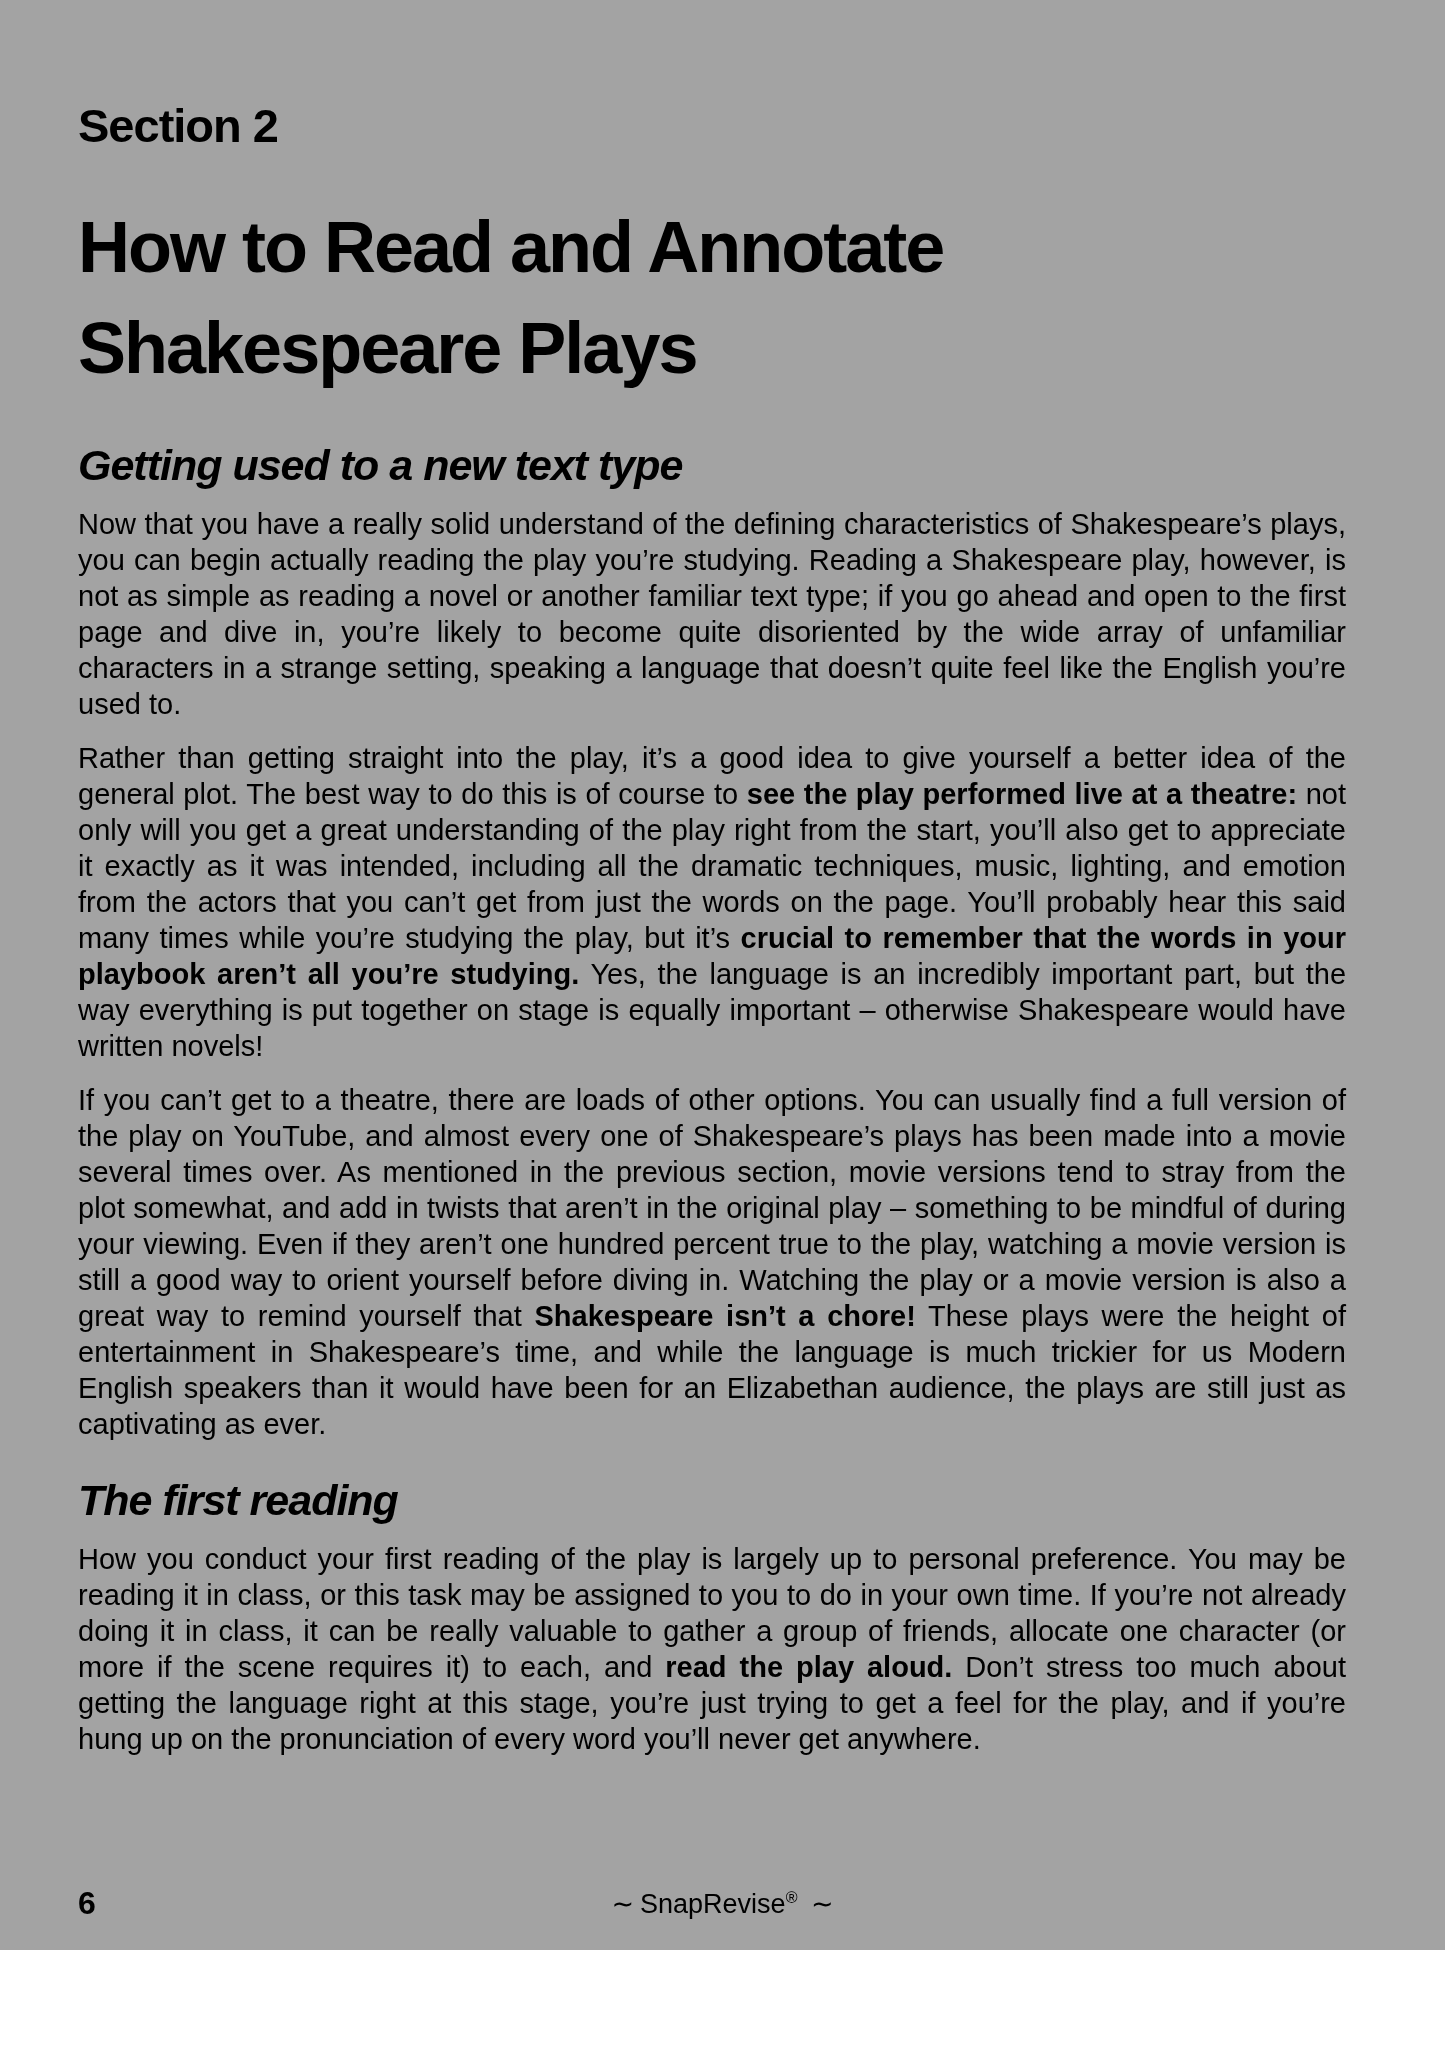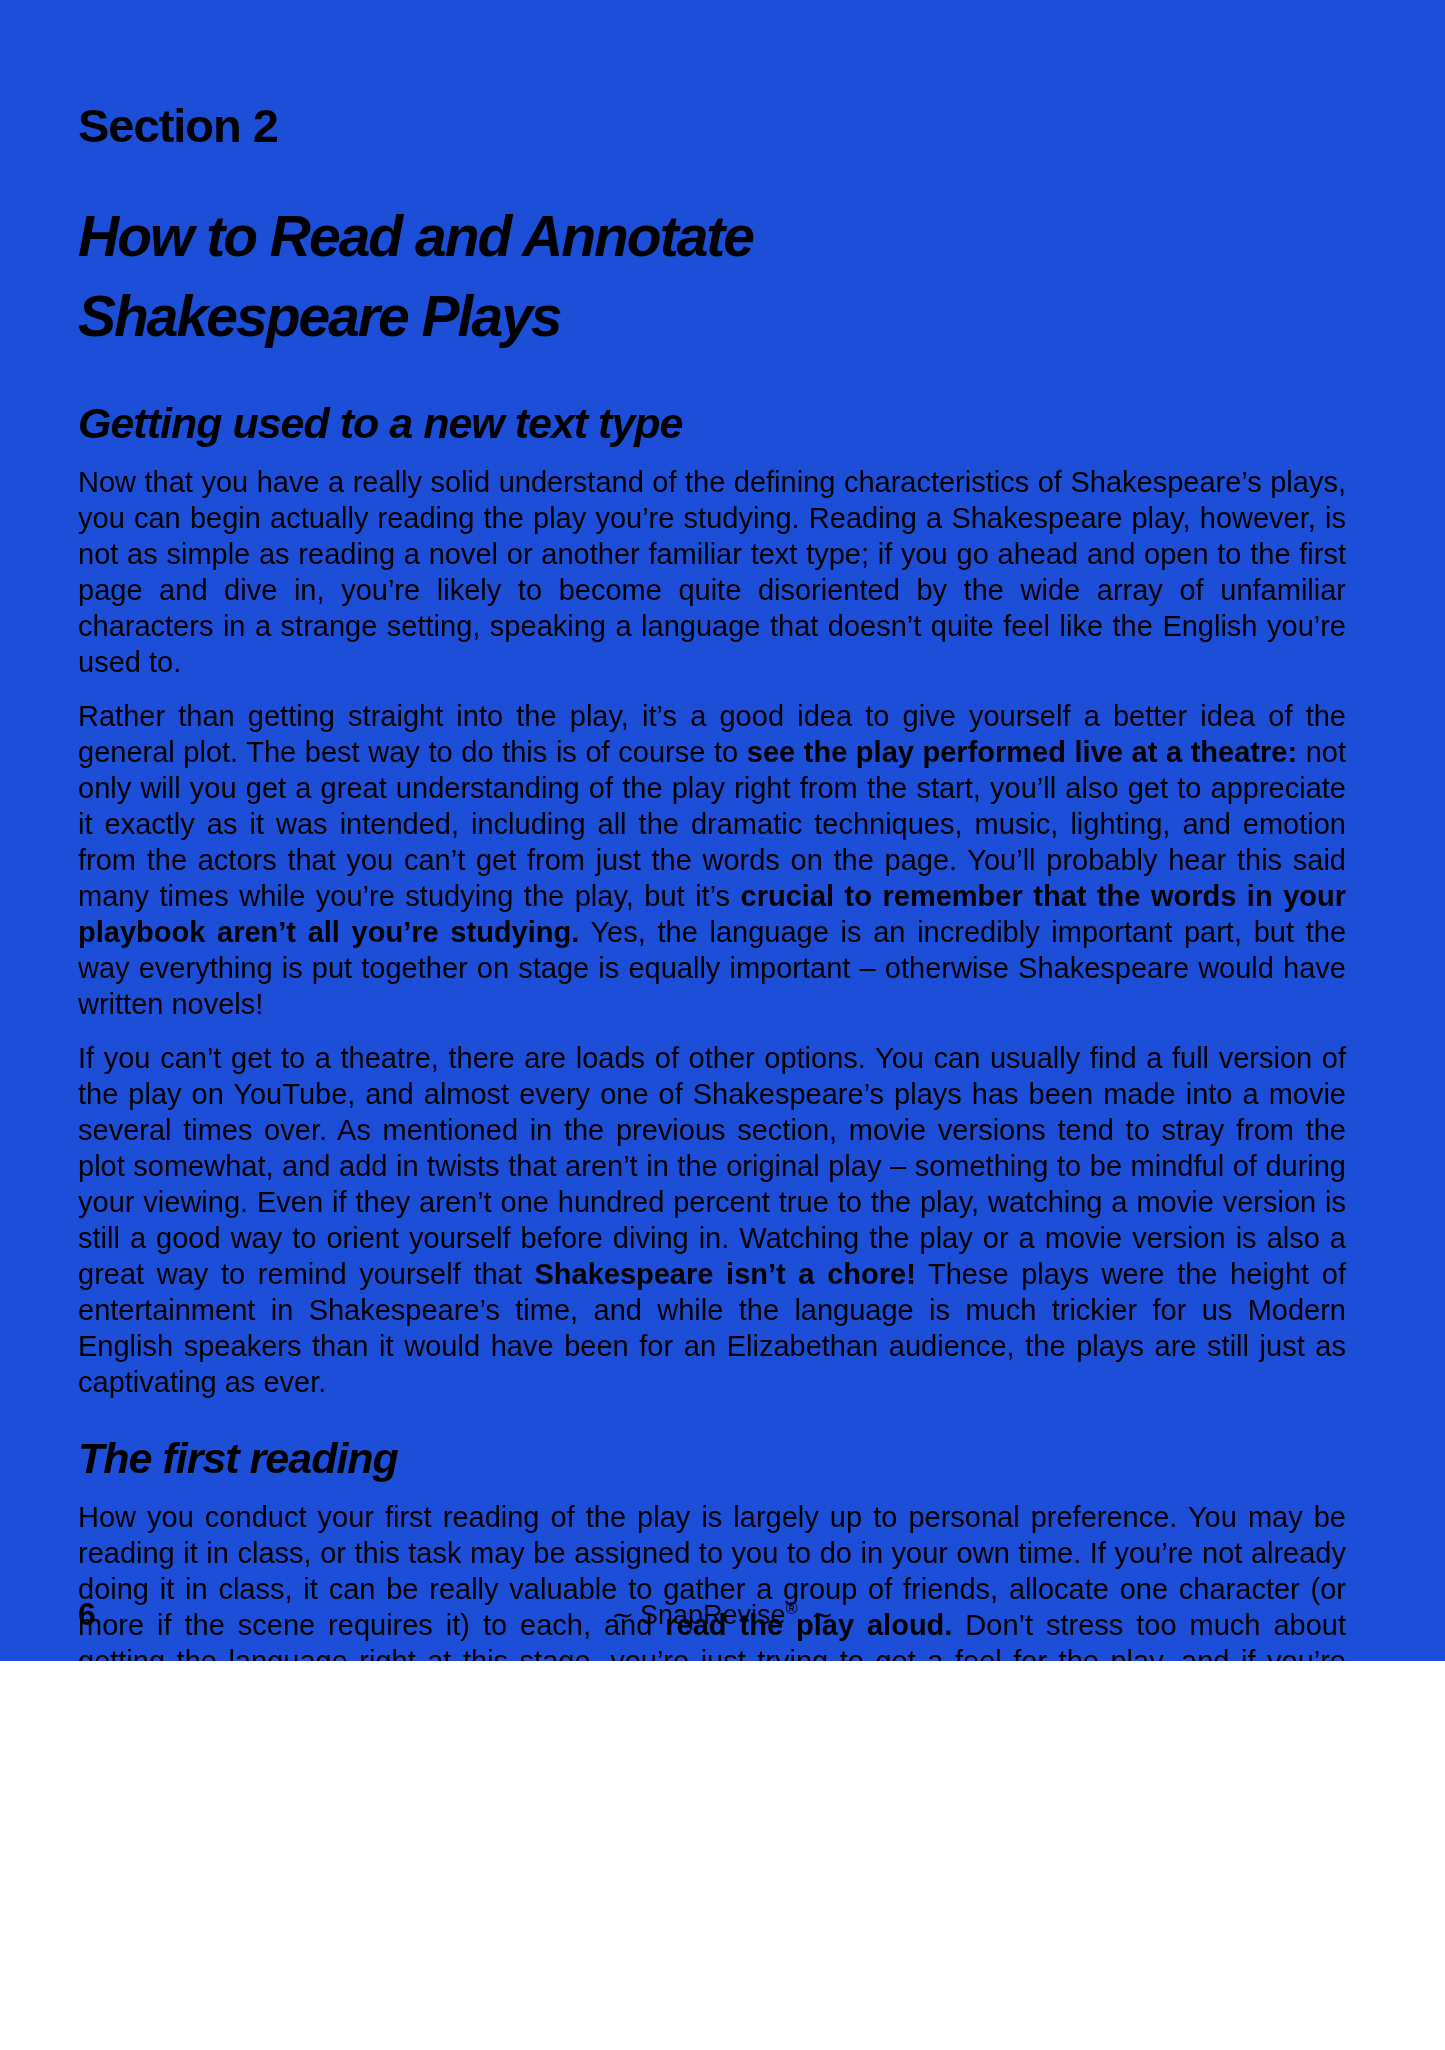--- a/index.html
+++ b/index.html
@@ -3,41 +3,40 @@
 <meta charset="utf-8">
 <style>
   html, body {
     margin: 0;
     padding: 0;
     background: #ffffff;
   }
   .page {
     position: relative;
     width: 1445px;
-    height: 1661px;
-    background: #1d4ed8;
+    height: 1950px;
+    background: #a3a3a3;
     color: #000000;
     font-family: "Liberation Sans", sans-serif;
     box-sizing: border-box;
     padding: 98px 99px 0 78px;
     overflow: hidden;
   }
   .section-label {
     font-size: 47px;
     font-weight: 700;
     letter-spacing: -1px;
     margin: 0 0 44px 0;
   }
   .doc-title {
-    font-size: 57px;
+    font-size: 72px;
     font-weight: 700;
     letter-spacing: -2px;
     line-height: 1.4;
     margin: 0 0 42px 0;
-    font-style: italic;
   }
   h2.section-heading {
     font-size: 43px;
     font-weight: 700;
     letter-spacing: -1px;
     margin: 34px 0 16px 0;
     font-style: italic;
   }
   p.body-paragraph {
     font-size: 29px;

